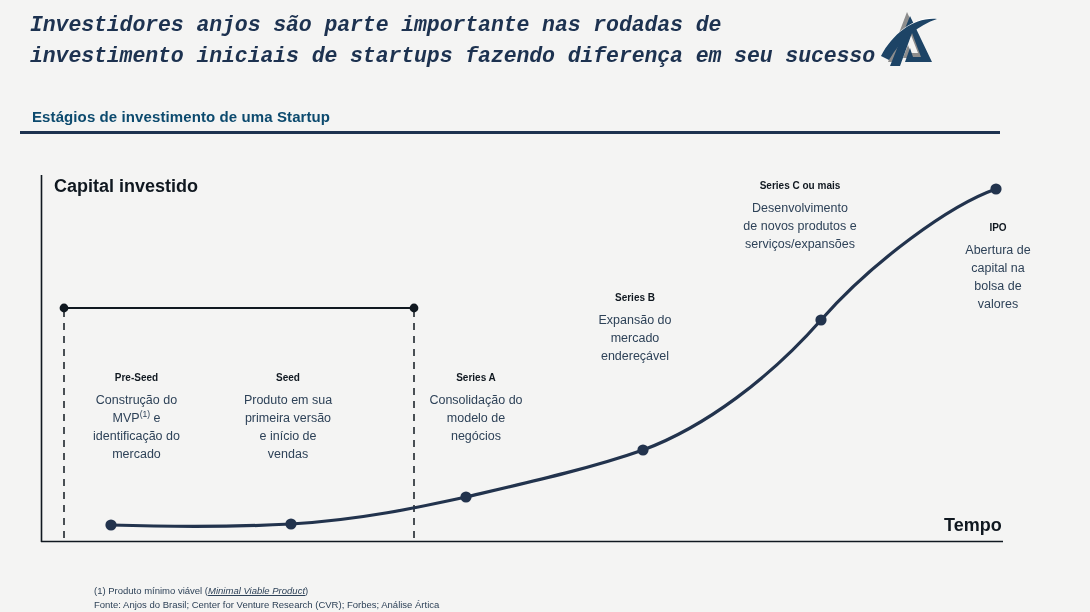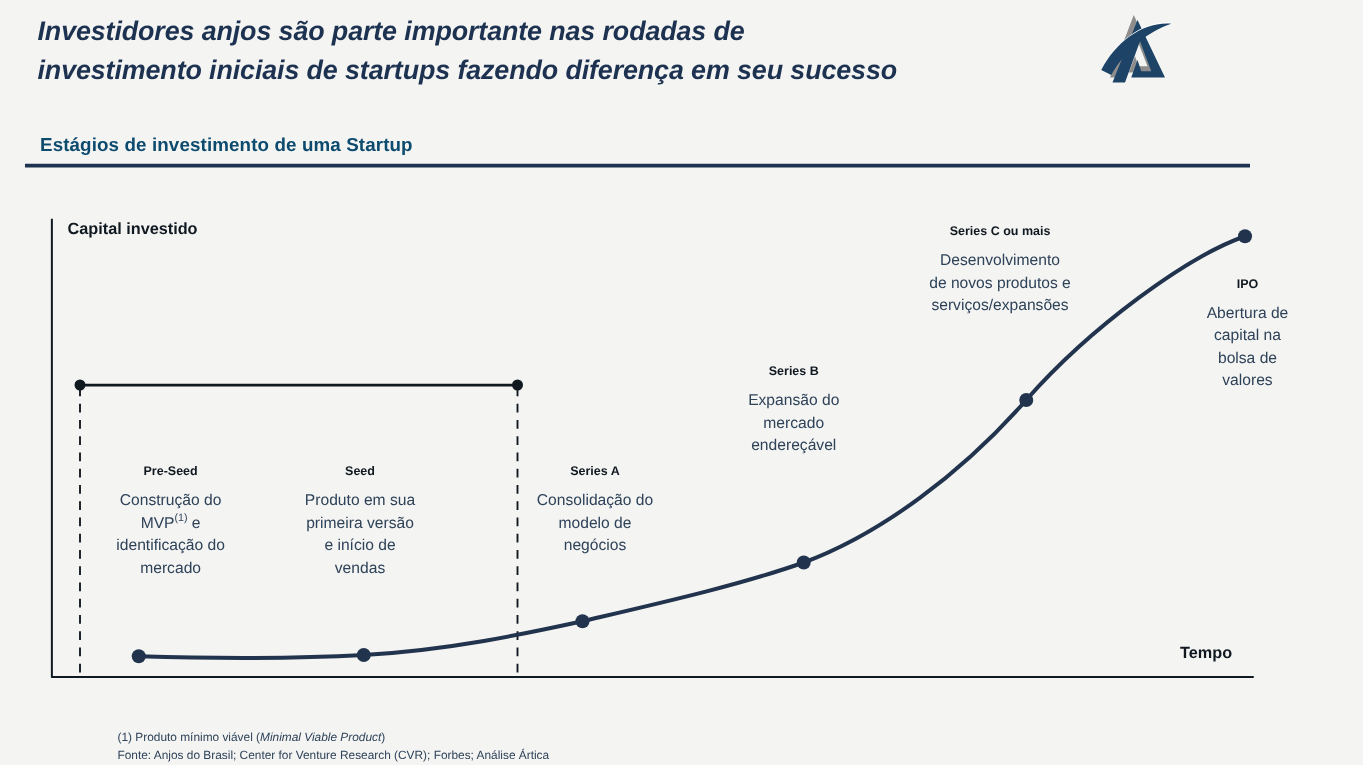--- a/index.html
+++ b/index.html
@@ -16,20 +16,21 @@
     position: relative;
     color: #1f2d3d;
   }
 
   
   #slide-header {
     position: absolute;
     left: 0; top: 0;
     width: 964px;
     height: 92px;
+    font-family: Liberation Mono, monospace;
   }
   #slide-title {
     position: absolute;
     left: 30px;
     top: 10px;
     width: 930px;
     font-size: 21.5px;
     font-style: italic;
     font-weight: 600;
     line-height: 1.42;
@@ -74,21 +75,21 @@
     width: 1090px;
     height: 410px;
   }
   #chart-svg {
     position: absolute;
     left: 0; top: 0;
   }
 
   .axis-label {
     position: absolute;
-    font-size: 13px;
+    font-size: 18px;
     font-weight: 700;
     color: #101820;
     line-height: 1.25;
   }
   #y-axis-label { left: 54px; top: 25px; }
   #x-axis-label { left: 944px; top: 364px; }
 
   
   #angel-bracket-label {
     position: absolute;
@@ -134,21 +135,21 @@
 
   
   #footnotes {
     position: absolute;
     left: 94px;
     top: 584px;
     font-size: 9.5px;
     line-height: 1.45;
     color: #2e4258;
   }
-  #footnote-mvp i { font-style: italic; }
+  #footnote-mvp i { font-style: italic; text-decoration: underline; }
 </style>
 </head>
 <body>
 
 <div id="slide-header">
   <div id="slide-title">Investidores anjos são parte importante nas rodadas de
 investimento iniciais de startups fazendo diferença em seu sucesso</div>
 
   <svg id="brand-logo" viewBox="0 0 64 68" aria-hidden="true">
     <path d="M31 6 L12 56 L21 56 L33 24 L42 47 L35 47 L32 39 L27 52 L52 52 L31 6 Z" fill="#8d8d8d"></path>

